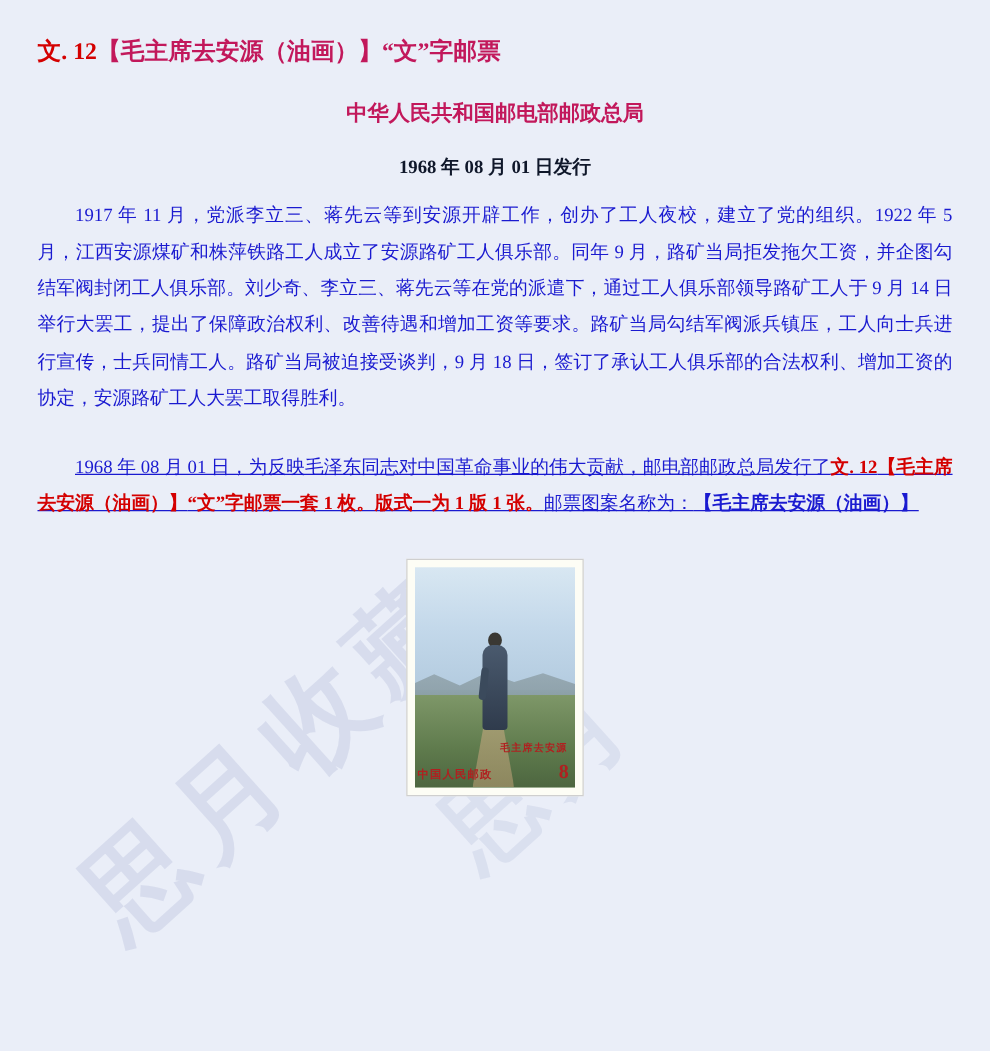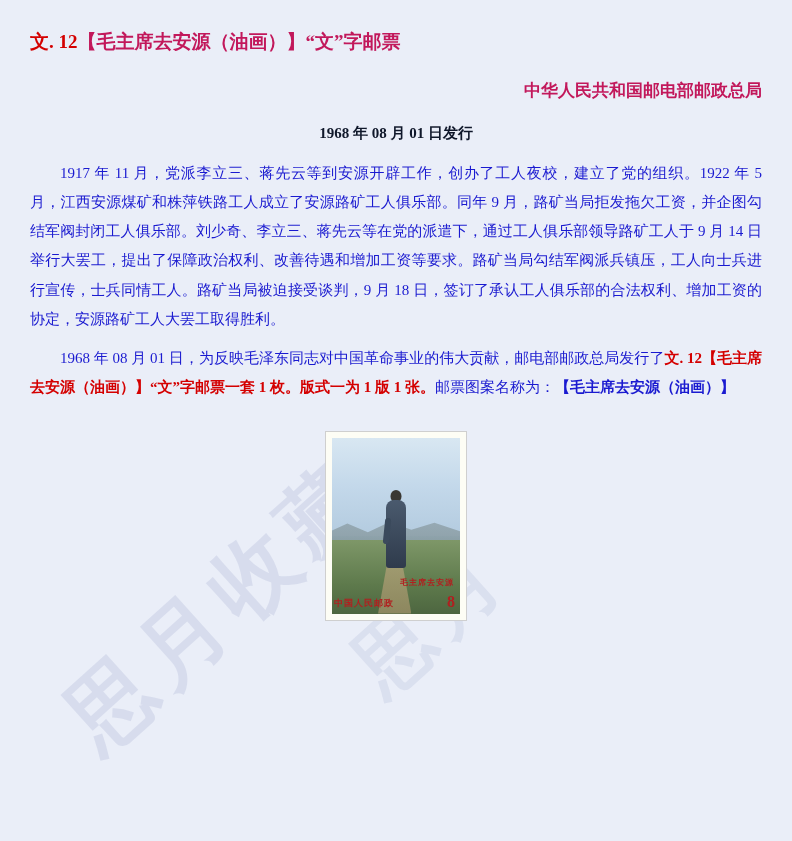--- a/index.html
+++ b/index.html
@@ -52,42 +52,42 @@
     font-size: 19px;
     font-weight: bold;
     color: #c2185b;
     margin: 10px 0 0 0;
     line-height: 1.5;
   }
   h1.title .red {
     color: #d40000;
   }
   h2.sub {
-    text-align: right;
+    text-align: center;
     font-size: 17px;
     font-weight: bold;
     color: #c2185b;
     margin: 22px 0 0 0;
   }
   h3.date {
     text-align: center;
     font-size: 15px;
     font-weight: bold;
     color: #0f172a;
     margin: 22px 0 0 0;
   }
   p.para {
     font-size: 15px;
     line-height: 1.95;
     text-align: justify;
     margin: 16px 0 0 0;
     color: #1a1ad0;
     text-indent: 2em;
   }
-  p.para.tight { margin-top: 10px; }
+  p.para.tight { margin-top: 26px; text-decoration: underline; }
   .red-b {
     color: #d40000;
     font-weight: bold;
   }
   .blue-b {
     color: #1a1ad0;
     font-weight: bold;
   }
   .stamp-wrap {
     margin: 28px auto 0 auto;

